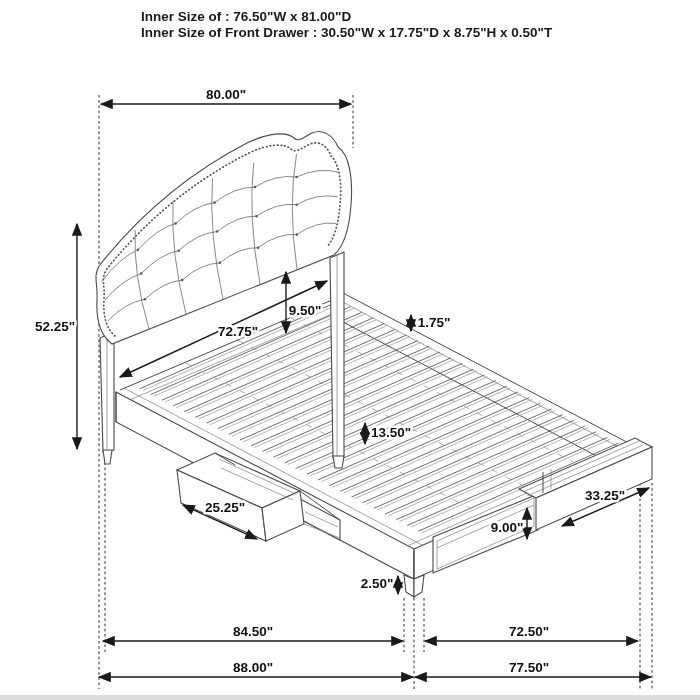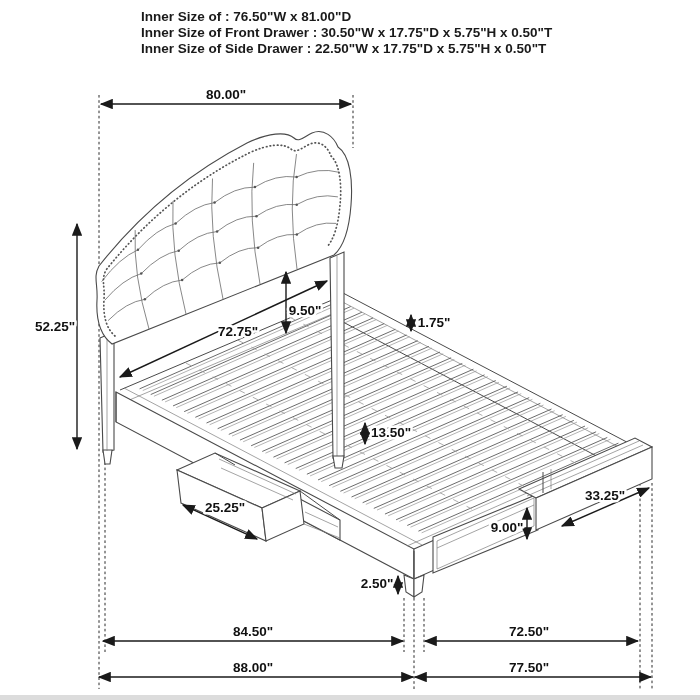--- a/index.html
+++ b/index.html
@@ -24,22 +24,21 @@
             fill:#111;text-anchor:middle;paint-order:stroke;stroke:#fff;stroke-width:5px;
             stroke-linejoin:round;}
 </style>
 </head>
 <body>
 
 <div class="canvas">
 
   <div class="notes">
     <div>Inner Size of : 76.50"W x 81.00"D</div>
-    <div>Inner Size of Front Drawer : 30.50"W x 17.75"D x 5.75"H x 0.50"T</div>
-    <div>Inner Size of Side Drawer : 22.50"W x 17.75"D x 5.75"H x 0.50"T</div>
+    <div>Inner Size of Front Drawer : 30.50"W x 17.75"D x 8.75"H x 0.50"T</div>
   </div>
 
   <svg id="bed-svg" width="700" height="700" viewBox="0 0 700 700">
     <defs>
       <marker id="ah" viewBox="0 0 10 8" refX="9" refY="4" markerWidth="9.5" markerHeight="7.5" orient="auto-start-reverse">
           <path d="M0,0 L10,4 L0,8 Z" fill="#1a1a1a"></path>
         </marker>
       <clipPath id="face-clip">
         <path d="M112,344 C100,335 96,318 97,300 C98,284 93,277 99,266
                  C140,214 191,172 247,143 C268,133 286,131 294,138

